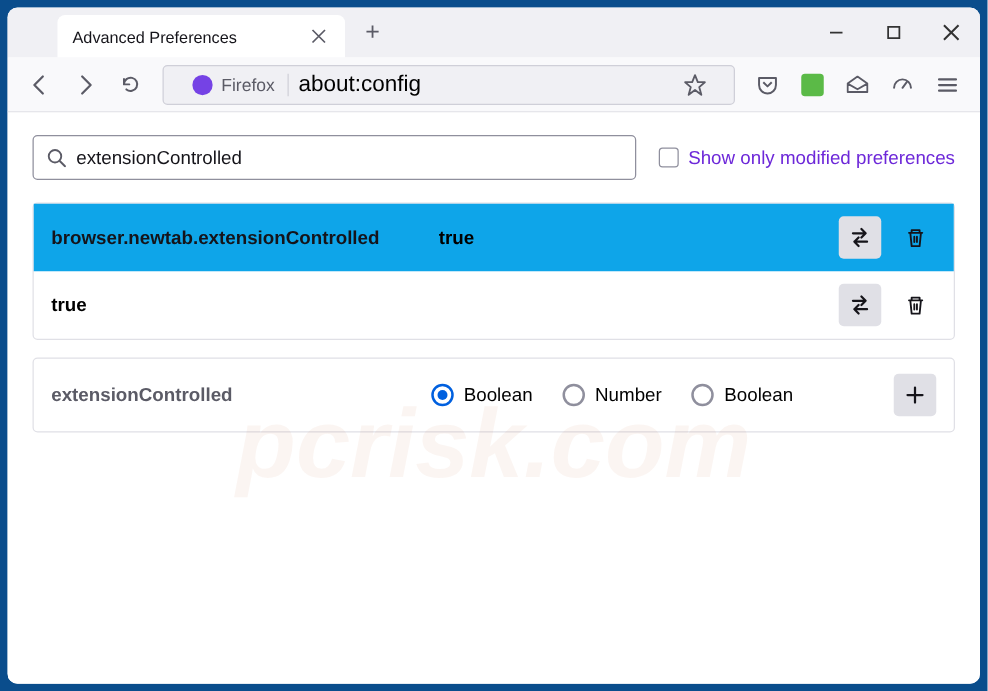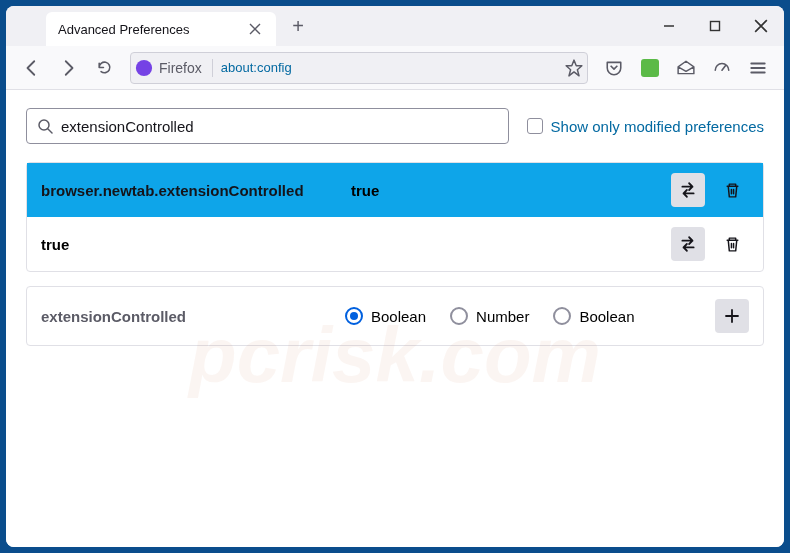--- a/index.html
+++ b/index.html
@@ -12,33 +12,33 @@
     .tab-title { flex: 1; }
     .tab-close { width: 18px; height: 18px; display: flex; align-items: center; justify-content: center; color: #5b5b66; cursor: pointer; }
     .new-tab { width: 28px; height: 28px; display: flex; align-items: center; justify-content: center; margin-left: 8px; color: #5b5b66; cursor: pointer; font-size: 20px; font-weight: 300; }
     .spacer { flex: 1; }
     .win-controls { display: flex; height: 100%; }
     .win-btn { width: 46px; display: flex; align-items: center; justify-content: center; color: #333; cursor: pointer; }
     
     
     .toolbar { height: 44px; background: #f9f9fb; display: flex; align-items: center; padding: 0 10px; gap: 4px; border-bottom: 1px solid #e0e0e6; }
     .nav-btn { width: 32px; height: 32px; display: flex; align-items: center; justify-content: center; cursor: pointer; border-radius: 4px; color: #5b5b66; }
-    .urlbar { flex: 1; height: 32px; background: #f0f0f4; border: 1px solid #cfcfd8; border-radius: 4px; display: flex; align-items: center; padding: 0 4px; margin: 0 6px; gap: 8px; }
+    .urlbar { flex: 1; height: 32px; background: #f0f0f4; border: 1px solid #cfcfd8; border-radius: 4px; display: flex; align-items: center; padding: 0 22px; margin: 0 6px; gap: 8px; }
     .url-identity { display: flex; align-items: center; gap: 6px; font-size: 14px; color: #5b5b66; border-right: 1px solid #cfcfd8; padding-right: 10px; }
-    .url-text { font-size: 13px; color: #0369a1; flex: 1; }
+    .url-text { font-size: 18px; color: #000000; flex: 1; }
     .star { color: #5b5b66; }
     .toolbar-icon { width: 32px; height: 32px; display: flex; align-items: center; justify-content: center; cursor: pointer; color: #5b5b66; }
     .ext-green { width: 18px; height: 18px; background: #5bba47; border-radius: 3px; }
     
     
     .content { flex: 1; background: #fff; padding: 18px 20px; position: relative; }
     .search-row { display: flex; align-items: center; gap: 18px; margin-bottom: 18px; }
     .search-box { flex: 1; height: 36px; border: 1px solid #8f8f9d; border-radius: 4px; display: flex; align-items: center; padding: 0 10px; gap: 8px; }
     .search-box input { border: none; outline: none; font-size: 15px; flex: 1; color: #15141a; }
-    .checkbox-row { display: flex; align-items: center; gap: 8px; font-size: 15px; color: #0369a1; }
+    .checkbox-row { display: flex; align-items: center; gap: 8px; font-size: 15px; color: #6d28d9; }
     .checkbox { width: 16px; height: 16px; border: 1px solid #8f8f9d; border-radius: 3px; cursor: pointer; }
     
     .pref-table { border: 1px solid #e0e0e6; border-radius: 4px; margin-bottom: 14px; }
     .pref-row { display: flex; align-items: center; padding: 10px 14px; gap: 10px; }
     .pref-row.striped { background: #0ea5e9; }
     .pref-name { font-weight: 700; font-size: 15px; color: #15141a; width: 300px; word-break: break-word; }
     .pref-value { font-weight: 700; font-size: 15px; flex: 1; }
     .pref-action { width: 34px; height: 34px; background: #e0e0e6; border-radius: 4px; display: flex; align-items: center; justify-content: center; cursor: pointer; }
     .pref-action.plain { background: transparent; }
     

